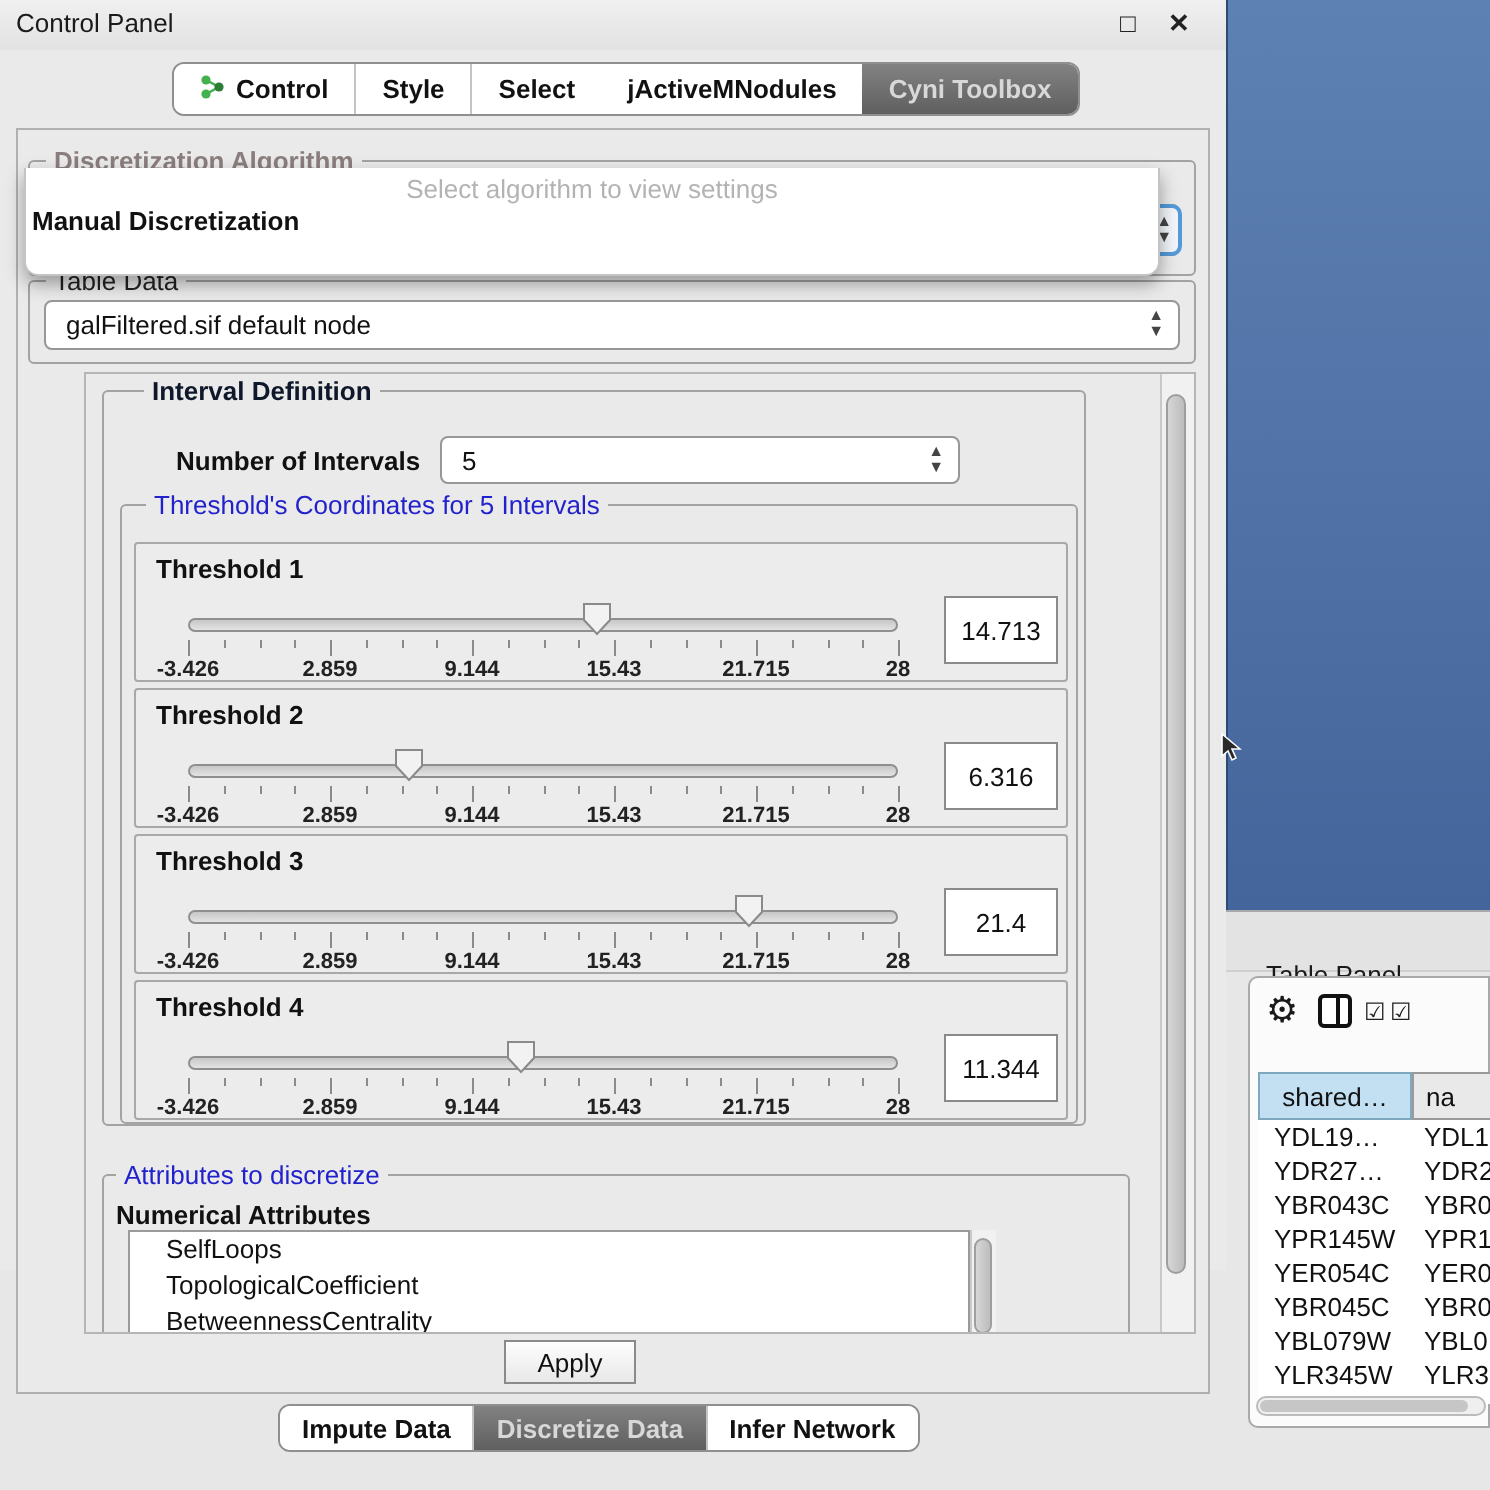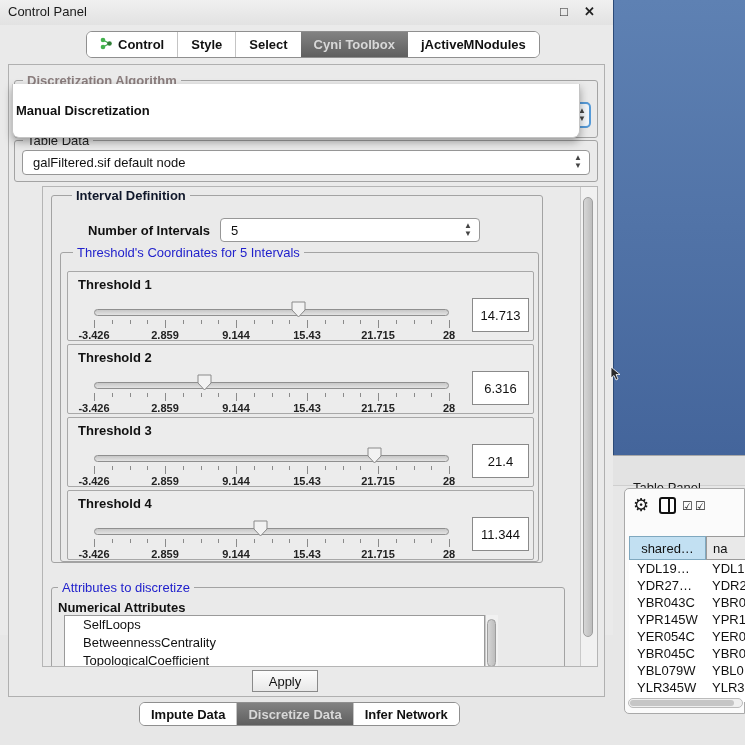--- a/index.html
+++ b/index.html
@@ -113,42 +113,43 @@
               <circle cx="9.5" cy="6.5" r="2.3" fill="#2e7d36"></circle>
             </svg></span>
           <span>Control</span>
         </div>
         <div class="tab sep">
           <span>Style</span>
         </div>
         <div class="tab sep">
           <span>Select</span>
         </div>
+        <div class="tab">
+          <span>jActiveMNodules</span>
+        </div>
         <div class="tab sel">
           <span>Cyni Toolbox</span>
-        </div>
-        <div class="tab">
-          <span>jActiveMNodules</span>
         </div>
       </div>
 
     <div class="outer-panel"></div>
 
     <div class="fieldset" style="left:14px; top:80px; width:584px; height:58px;">
       <span class="legend gray">Discretization Algorithm</span>
     </div>
     <div class="combo" style="left:22px; top:102px; width:568px; height:26px;"></div>
     <div id="algo-stub">
         <span class="spin">
           <span>▲</span>
           <span>▼</span>
         </span>
       </div>
 
     <div id="algo-popup">
+      <div class="prompt">Select algorithm to view settings</div>
       <div class="opt b">Manual Discretization</div>
     </div>
 
     <div class="fieldset" style="left:14px; top:140px; width:584px; height:42px;">
       <span class="legend dark">Table Data</span>
     </div>
     <div class="combo" style="left:22px; top:150px; width:568px; height:25px;">
       <span class="cval">galFiltered.sif default node</span>
       <span class="spin">
           <span>▲</span>
@@ -329,22 +330,22 @@
   </div>
             </div>
         </div>
       </div>
 
       <div class="fieldset" style="left:8px; top:400px; width:514px; height:120px;">
         <span class="legend blue" style="left:6px;">Attributes to discretize</span>
         <span class="attr-label">Numerical Attributes</span>
         <div class="attr-list" id="attr-list">
             <div class="attr-item">SelfLoops</div>
+            <div class="attr-item">TopologicalCoefficient</div>
             <div class="attr-item">BetweennessCentrality</div>
-            <div class="attr-item">TopologicalCoefficient</div>
           </div>
         <div class="vtrack" style="left:433px; top:27px; width:13px; height:93px;">
           <div class="vthumb" style="left:1px; top:4px; width:9px; height:48px;"></div>
         </div>
       </div>
 
       <div class="vtrack" style="left:537px; top:0; width:17px; height:479px;">
         <div class="vthumb" style="left:2px; top:10px; width:10px; height:440px;"></div>
       </div>
     </div>

